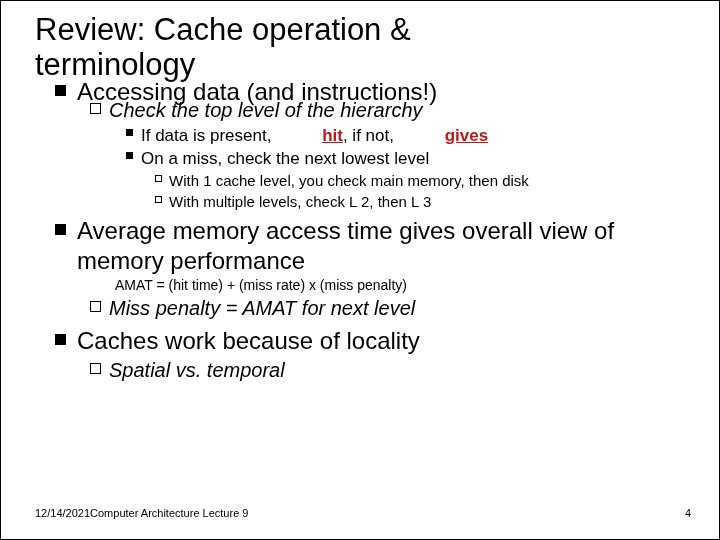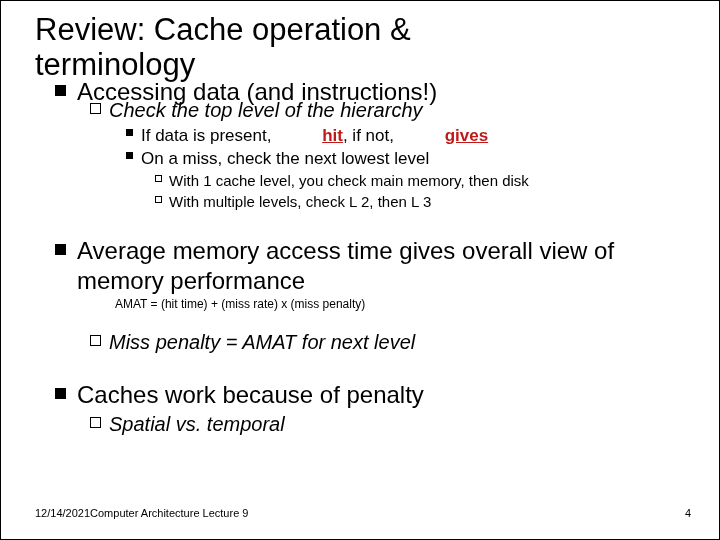--- a/index.html
+++ b/index.html
@@ -29,22 +29,22 @@
     .l3 .bullet { width: 24px; margin-top: 5px; }
     .l4 .bullet { width: 22px; margin-top: 4px; }
     .sq-solid { width: 11px; height: 11px; background: #000; }
     .sq-outline-lg { width: 11px; height: 11px; border: 1.5px solid #000; }
     .sq-solid-sm { width: 7px; height: 7px; background: #000; }
     .sq-outline-sm { width: 7px; height: 7px; border: 1.5px solid #000; }
     .indent-1 { margin-left: 8px; }
     .indent-2 { margin-left: 46px; }
     .indent-3 { margin-left: 82px; }
     .indent-4 { margin-left: 112px; }
-    .formula { font-size: 12px; margin-left: 80px; margin-top: 2px; margin-bottom: 18px; }
-    .l1-gap { margin-top: 24px; margin-bottom: 2px; }
+    .formula { font-size: 14px; margin-left: 80px; margin-top: 2px; margin-bottom: 2px; }
+    .l1-gap { margin-top: 4px; margin-bottom: 2px; }
     .red { color: #bf1a1a; text-decoration: underline; font-weight: bold; margin-left: 46px; }
     .footer {
       position: absolute;
       bottom: 20px; left: 34px; right: 28px;
       display: flex;
       font-size: 11px;
       align-items: flex-end;
     }
     .footer-center { flex: 1; }
     .title-block { position: relative; height: 84px; }
@@ -121,21 +121,21 @@
     <span class="bullet">
         <span class="sq-outline-lg"></span>
       </span>
     <span>Miss penalty = AMAT for next level</span>
   </div>
 
   <div class="item l1 indent-1 l1-gap">
     <span class="bullet">
         <span class="sq-solid"></span>
       </span>
-    <span>Caches work because of penalty</span>
+    <span>Caches work because of locality</span>
   </div>
 
   <div class="item l2 indent-2">
     <span class="bullet">
         <span class="sq-outline-lg"></span>
       </span>
     <span>Spatial vs. temporal</span>
   </div>
 
 </div>

